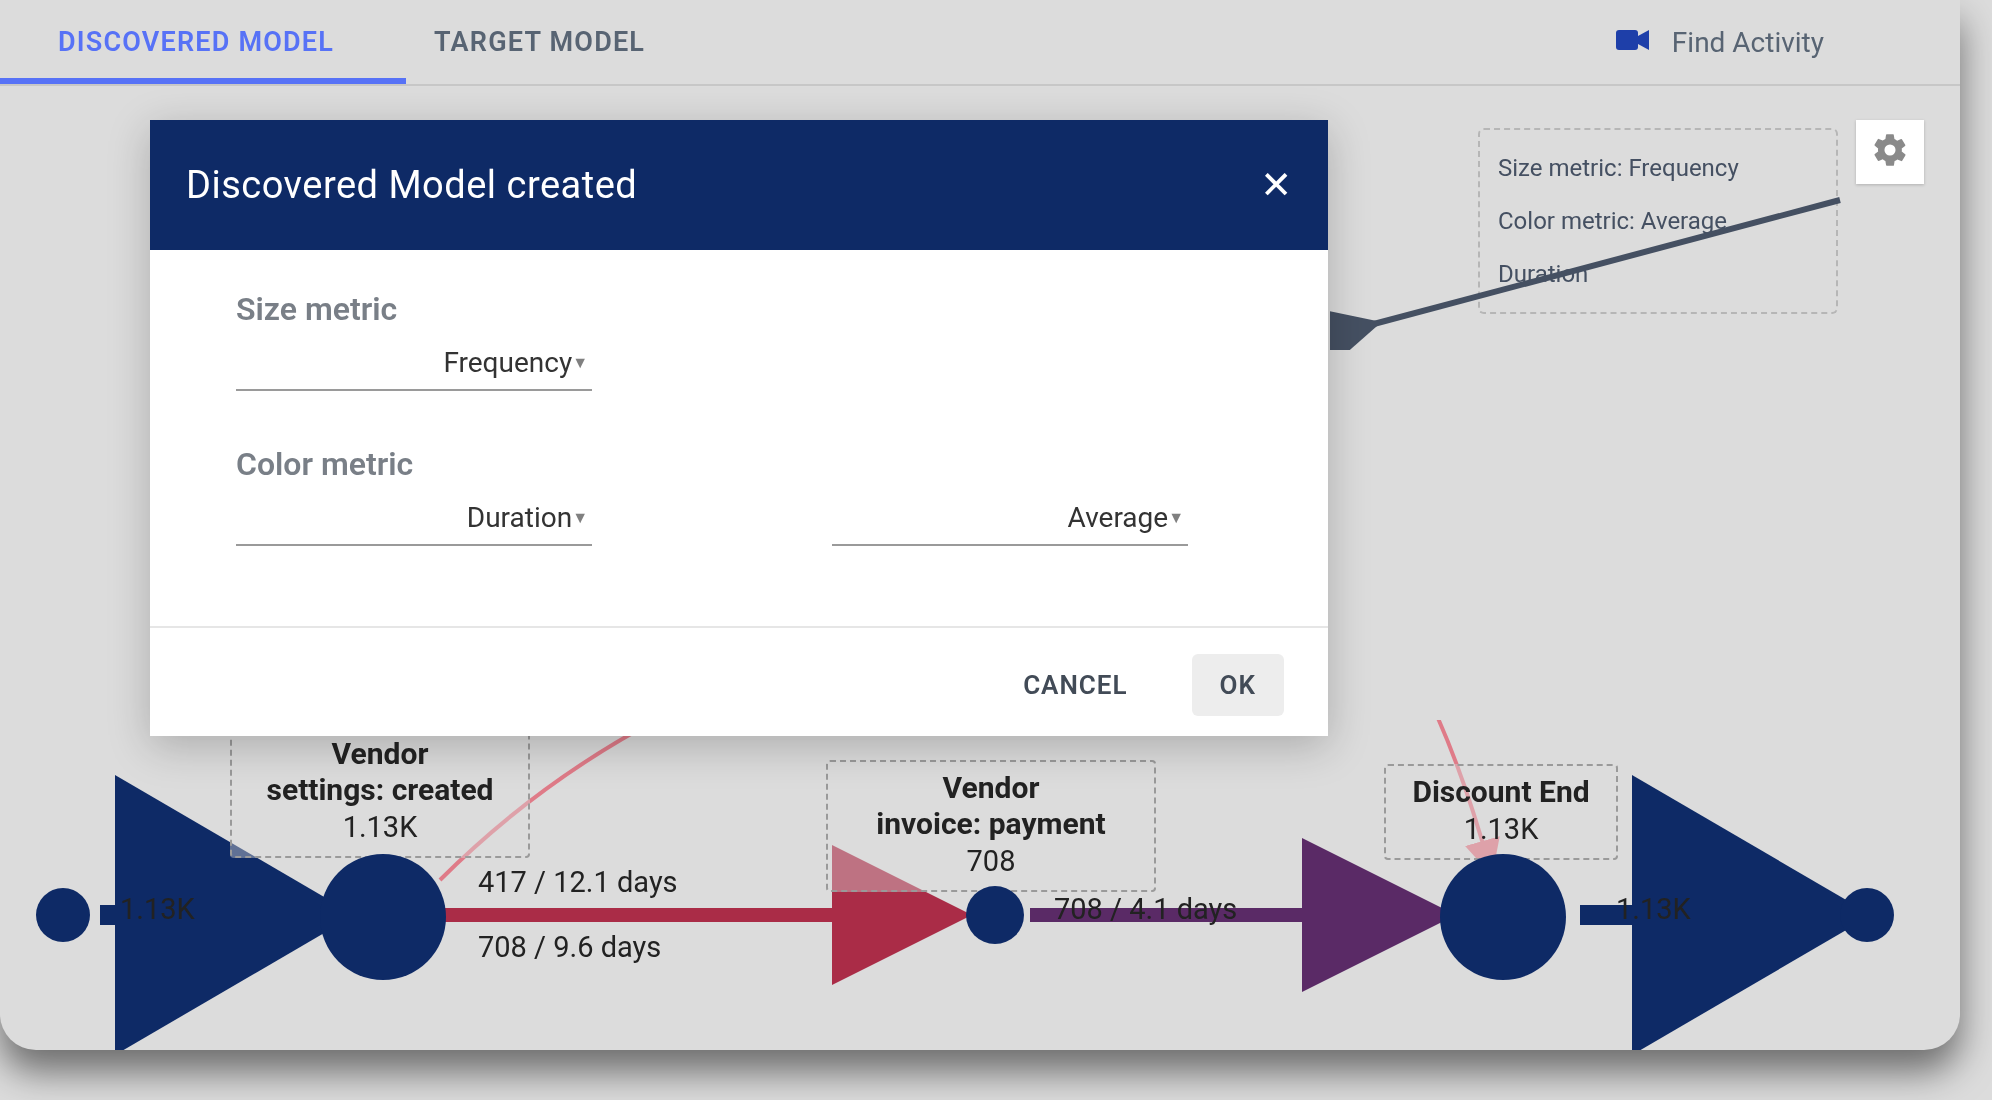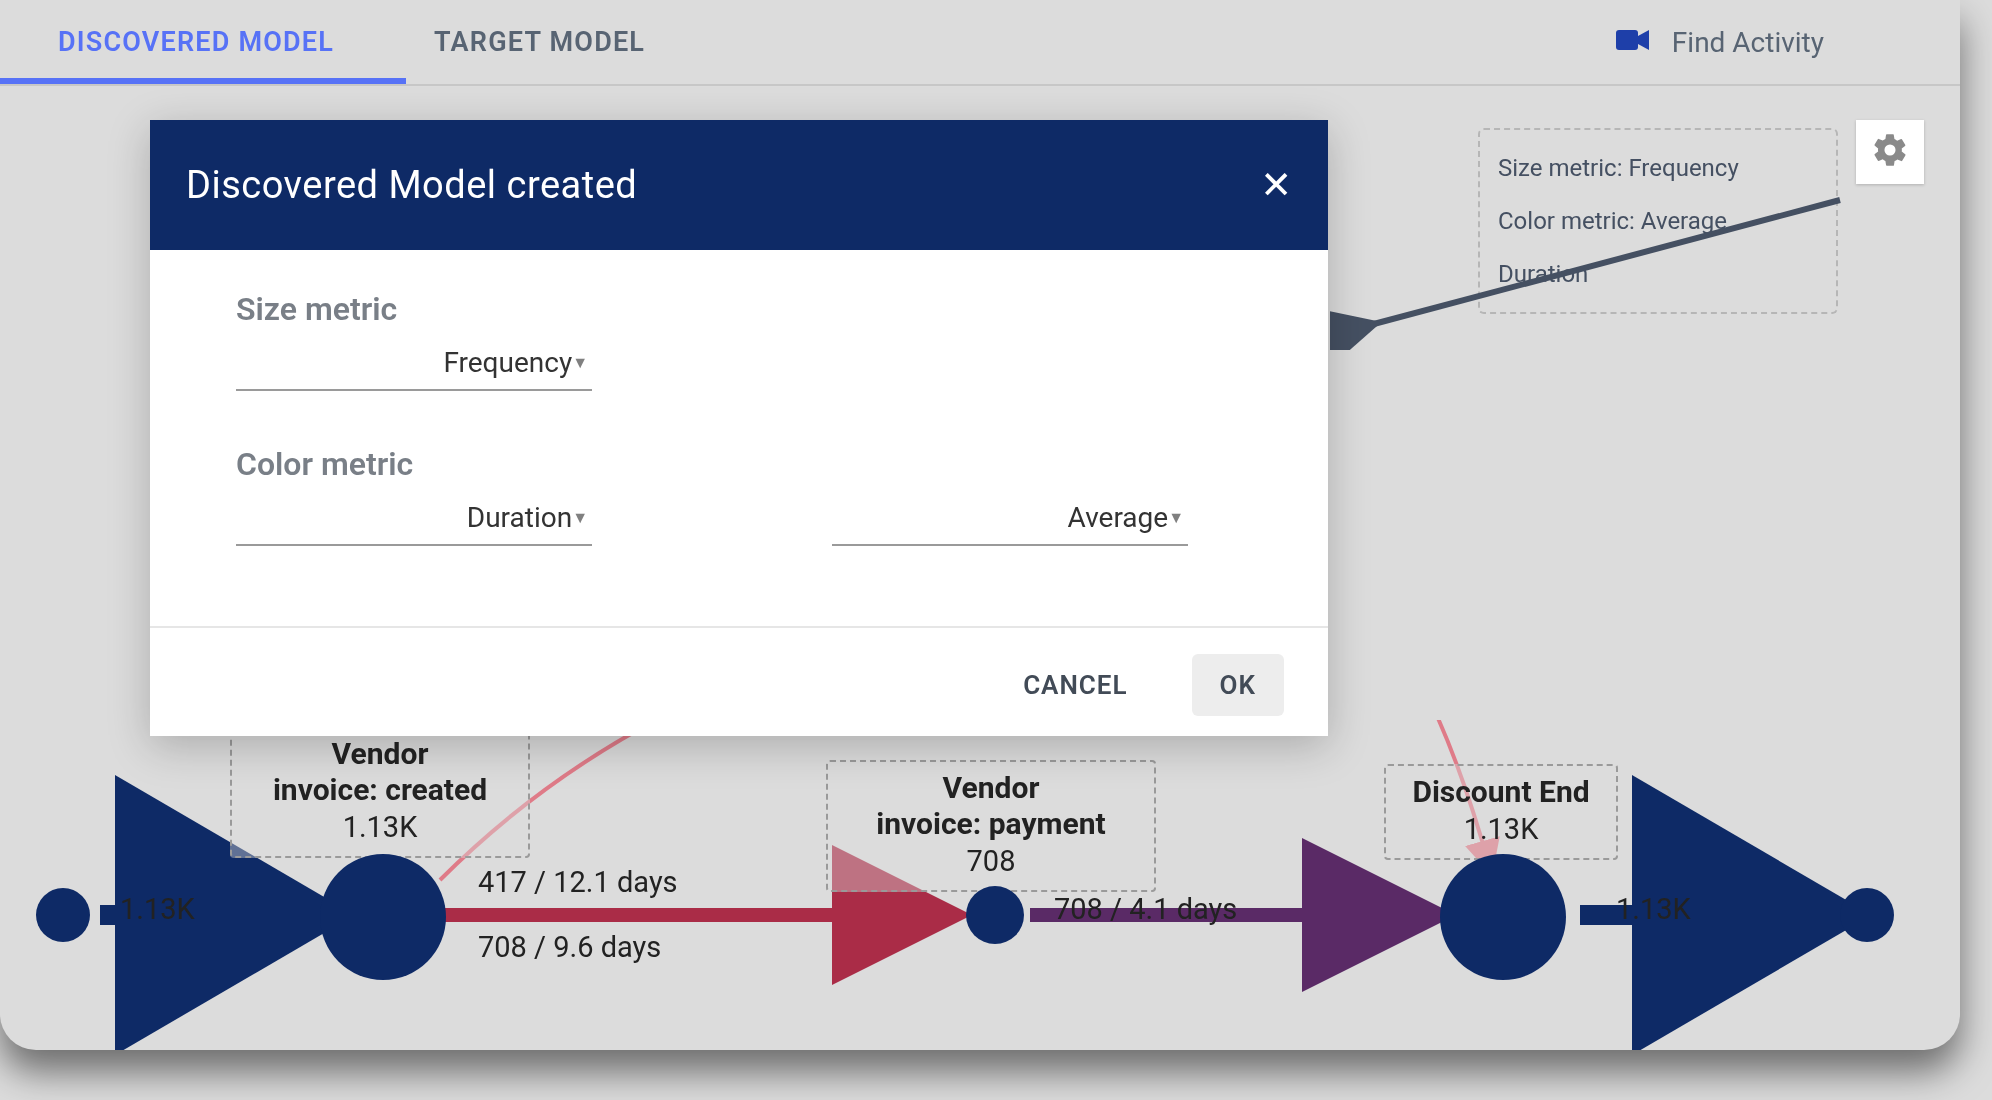--- a/index.html
+++ b/index.html
@@ -293,21 +293,21 @@
 
         <line x1="1560" y1="195" x2="1792" y2="195" stroke="#0e2a66" stroke-width="20" marker-end="url(#arr-navy-big)"></line>
       </svg>
 
       <div class="circle-node" style="left:16px; top:168px; width:54px; height:54px;"></div>
       <div class="edge-label" style="left:100px; top:172px;">1.13K</div>
 
       <div class="node-box" style="left:210px; top:6px; width:300px;">
         <div class="title">
           <span>Vendor</span><br>
-          <span>invoice: created</span>
+          <span>settings: created</span>
         </div>
         <div class="count">1.13K</div>
       </div>
       <div class="circle-node" style="left:300px; top:134px; width:126px; height:126px;"></div>
 
       <div class="edge-label" style="left:458px; top:145px;">417 / 12.1 days</div>
       <div class="edge-label" style="left:458px; top:210px;">708 / 9.6 days</div>
 
       <div class="node-box" style="left:806px; top:40px; width:330px;">
         <div class="title">

